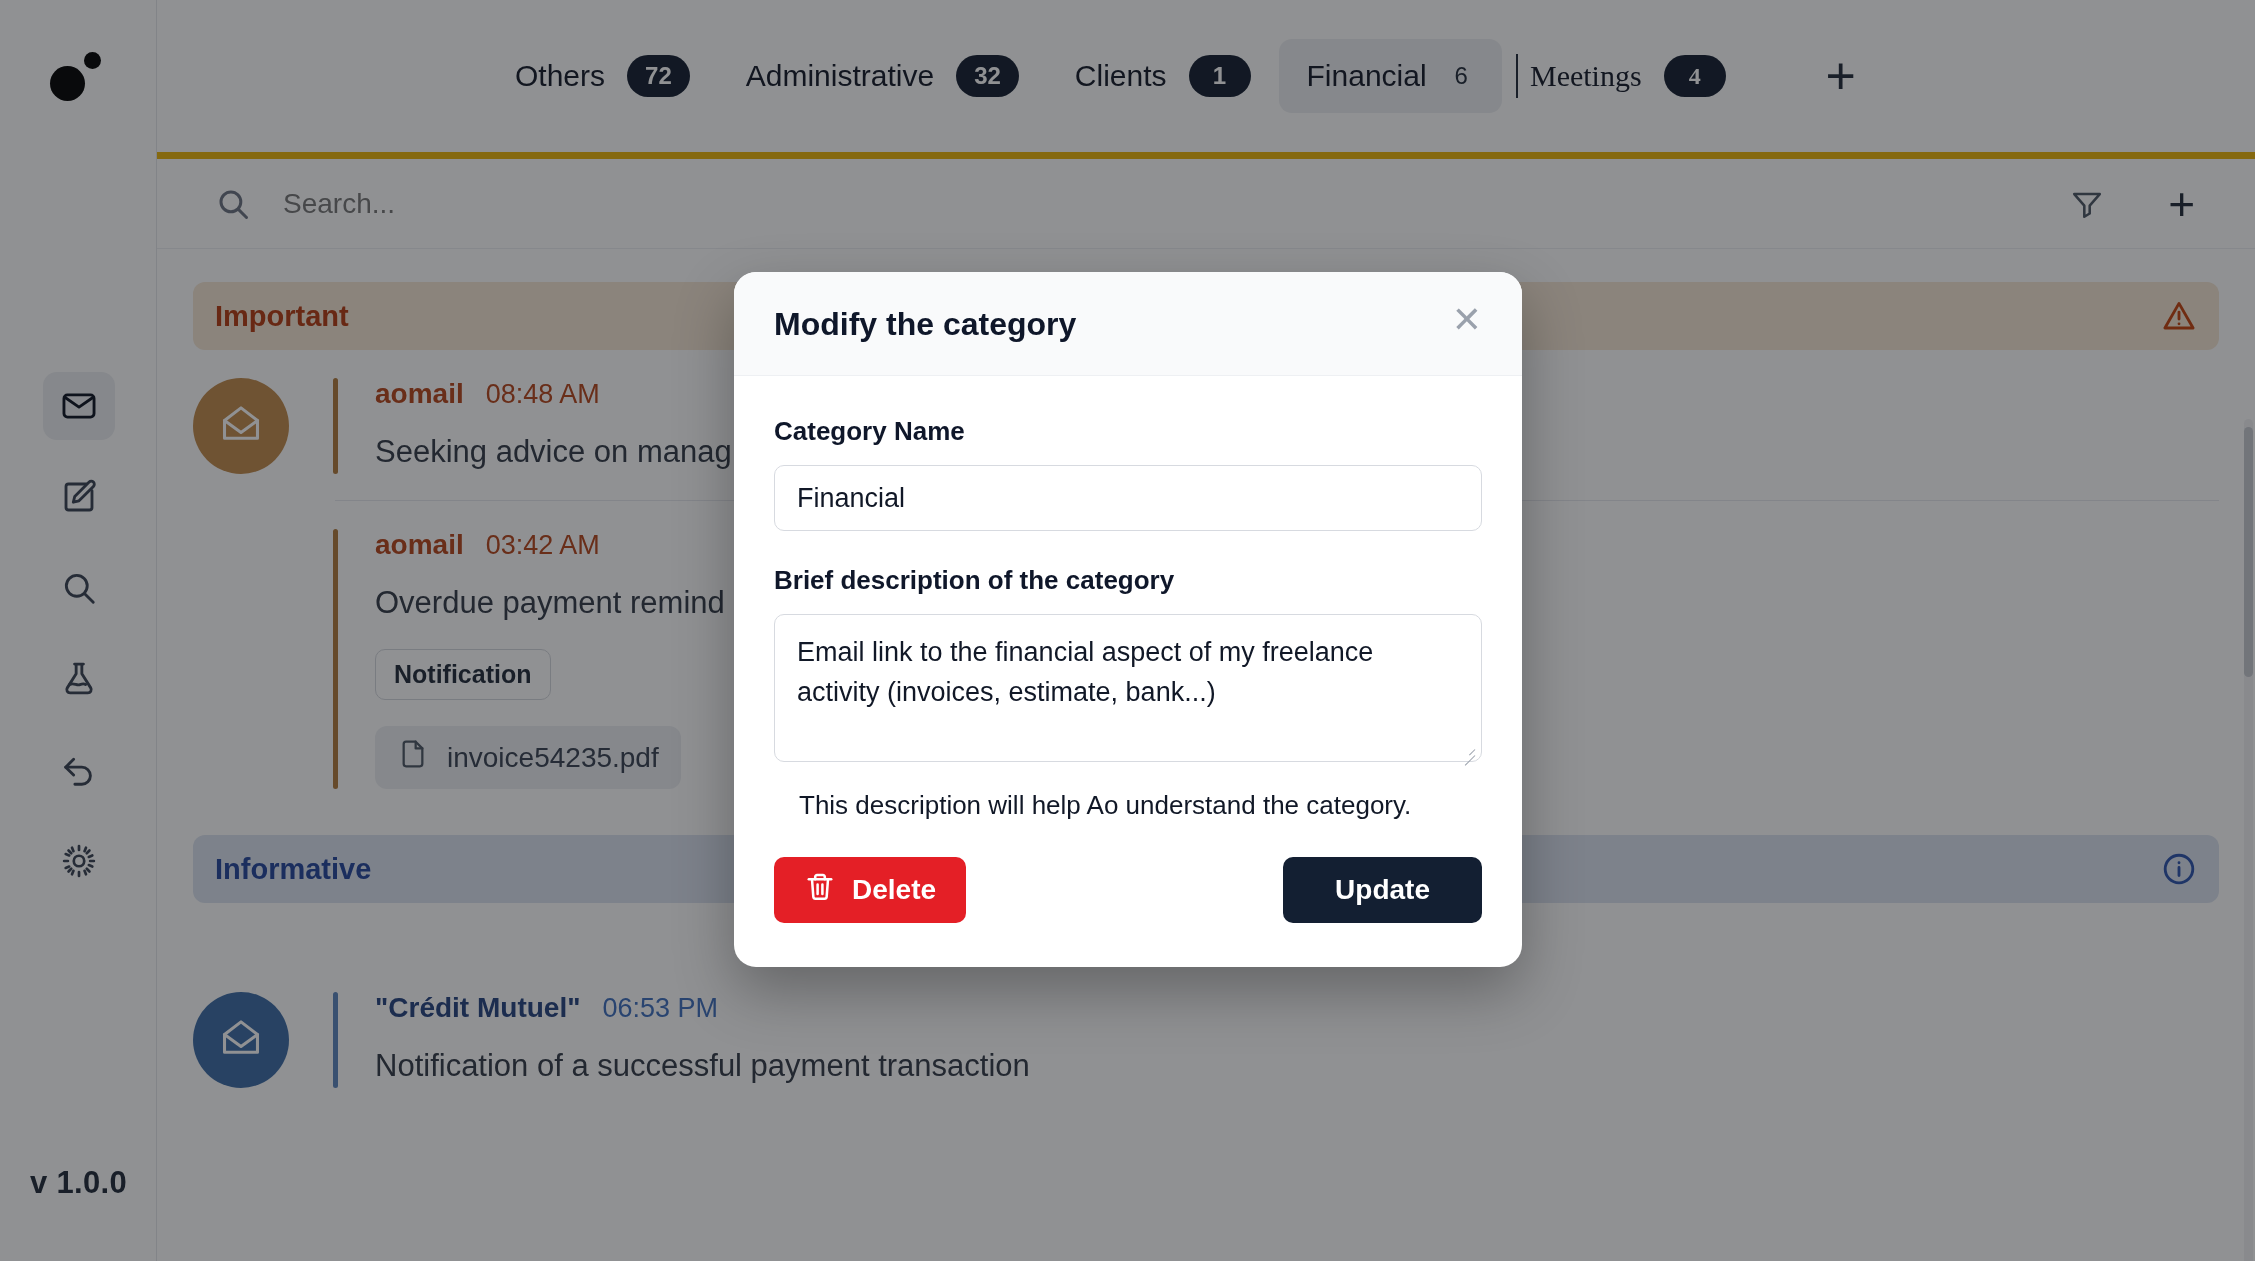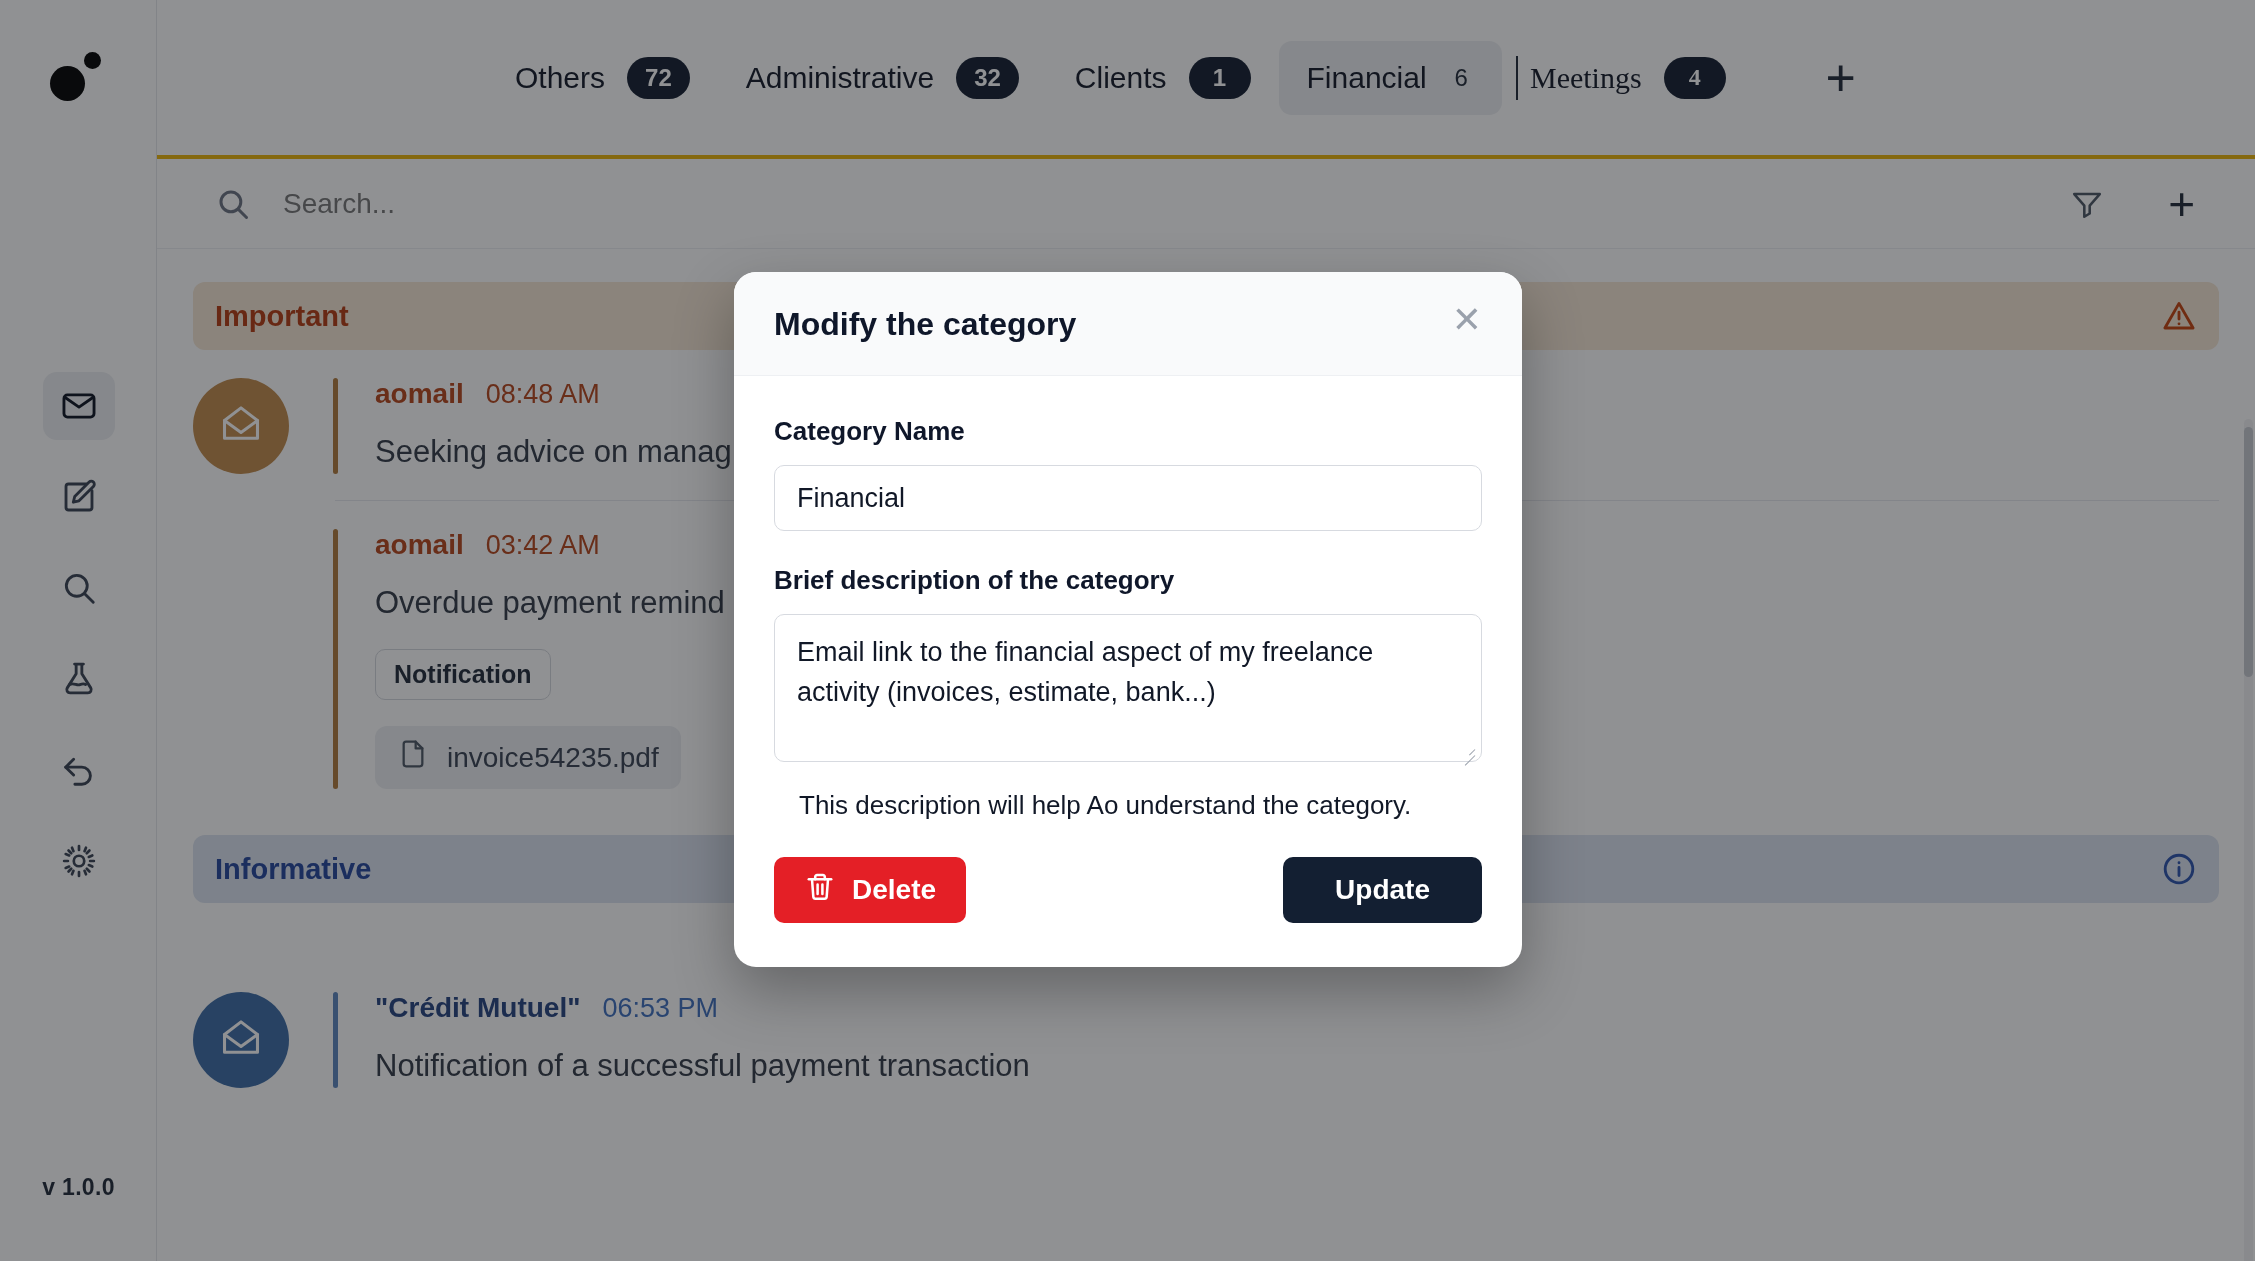--- a/index.html
+++ b/index.html
@@ -26,27 +26,27 @@
     display: flex; flex-direction: column; align-items: center; gap: 0; }
   .rail-btn {
     width: 72px; height: 68px; border-radius: 14px;
     display: flex; align-items: center; justify-content: center;
     margin-bottom: 23px; color: #374151; cursor: pointer;
   }
   .rail-btn.active { background: #eceef1; color: #0b1220; }
   .rail-btn svg { width: 38px; height: 38px; display: block; }
   .version {
     position: absolute; left: 0; bottom: 60px; width: 157px; text-align: center;
-    font-size: 23px; color: #1f2937; font-weight: 600; letter-spacing: .3px;
+    font-size: 31px; color: #1f2937; font-weight: 600; letter-spacing: .3px;
   }
 
   
   .topbar {
     position: absolute; left: 157px; top: 0; width: 2098px; height: 159px;
-    background: #ffffff; border-bottom: 4px solid #eab308;
+    background: #ffffff; border-bottom: 7px solid #eab308;
     display: flex; align-items: center; text-align: center;
   }
   .tabs { display: flex; align-items: center; gap: 0; margin-left: 330px; }
   .tab {
     display: flex; align-items: center; gap: 22px;
     padding: 16px 28px; border-radius: 13px; cursor: pointer;
     font-size: 30px; color: #1f2937; white-space: nowrap;
   }
   .tab.active { background: #eceef1; }
   .tab-label { font-size: 30px; color: #111827; }

